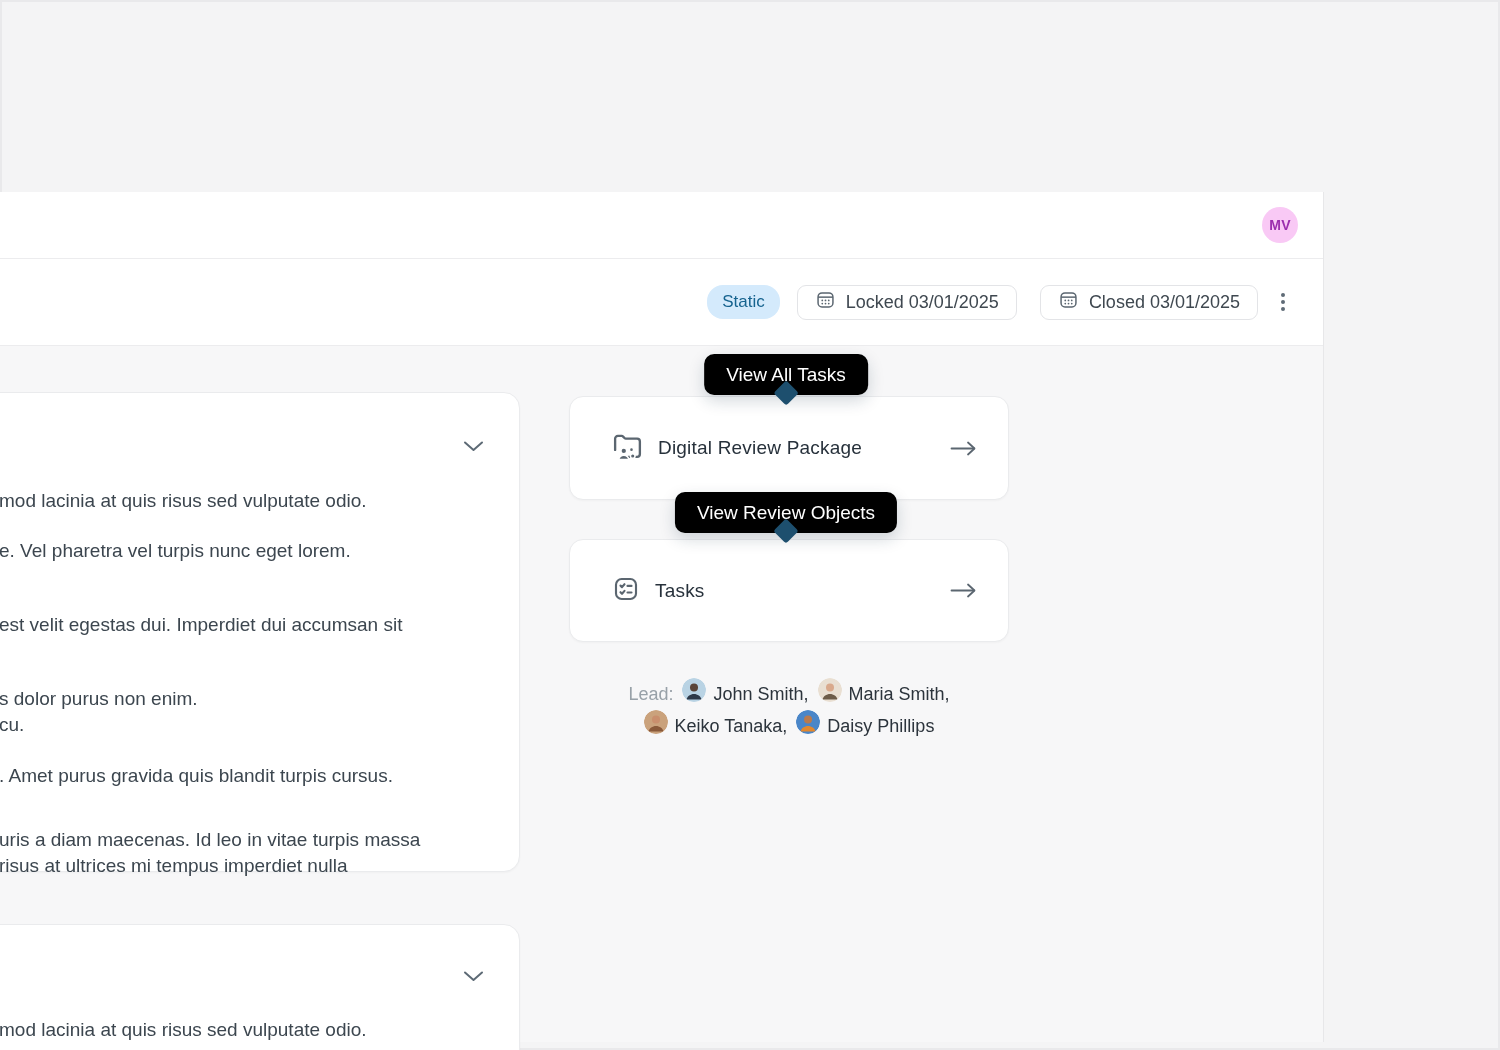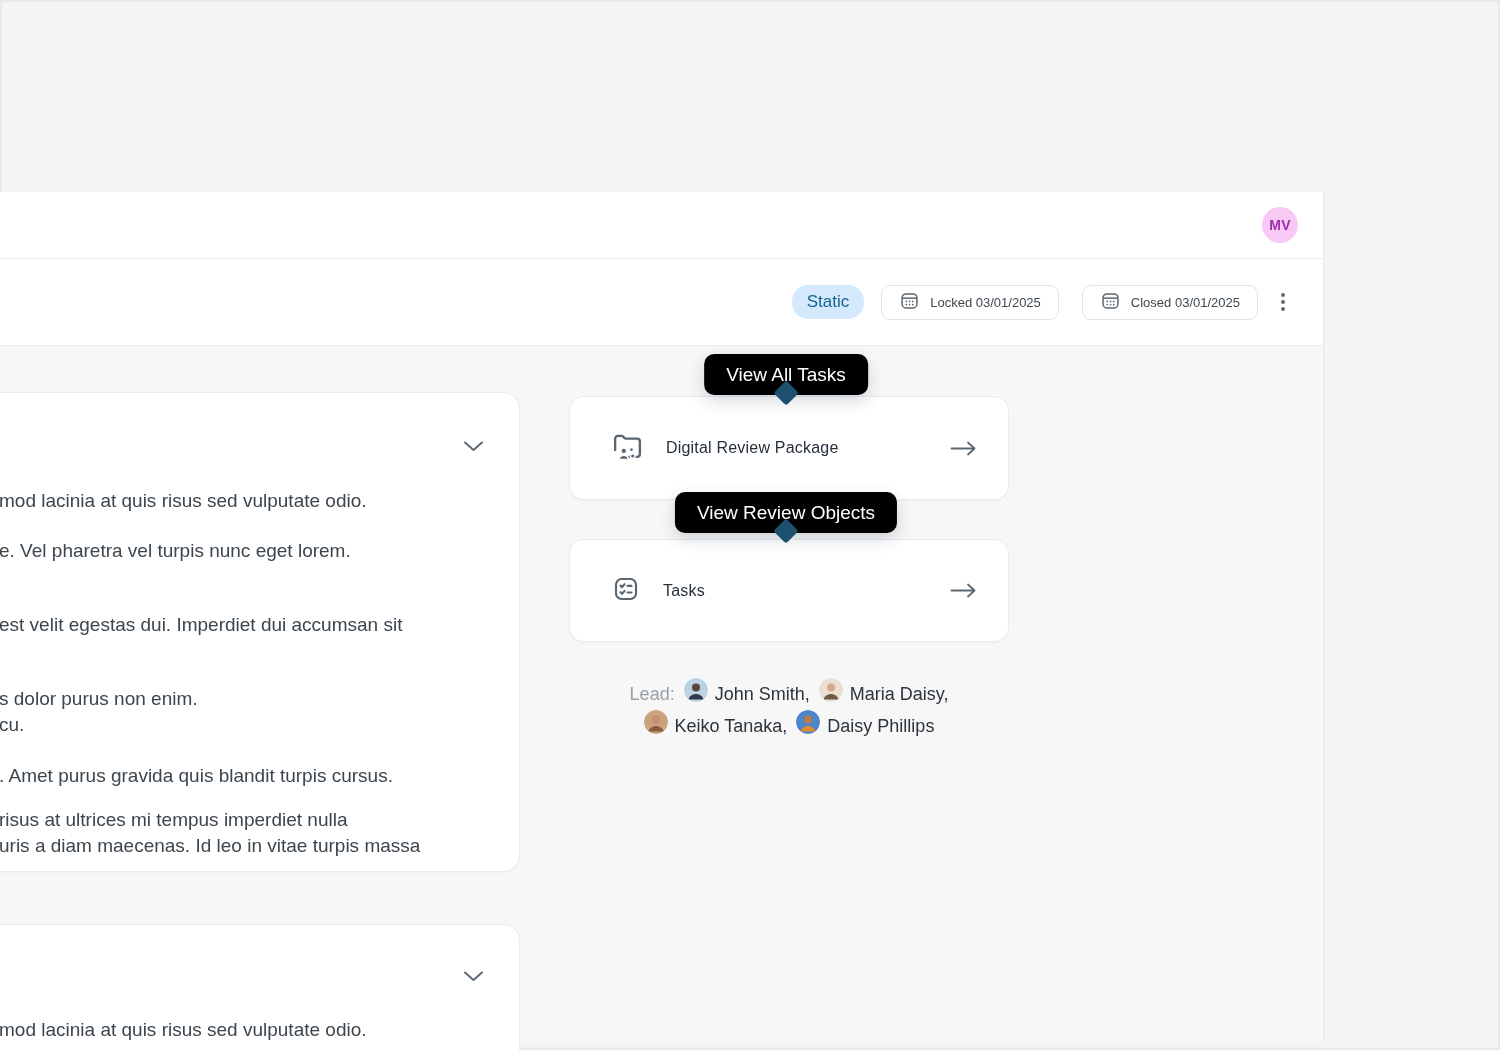--- a/index.html
+++ b/index.html
@@ -37,21 +37,21 @@
   }
   .badge-static {
     background:#d4eafc; color:#16638f;
     font-size:17px; padding:7px 15px; border-radius:16px;
     margin-right:17px;
   }
   .date-btn {
     display:flex; align-items:center; gap:10px;
     height:35px; padding:0 17px;
     background:#ffffff; border:1px solid #e3e4e7; border-radius:9px;
-    font-size:13px; color:#3f4850; cursor:pointer;
+    font-size:18px; color:#3f4850; cursor:pointer;
   }
   .date-btn + .date-btn { margin-left:23px; }
   .kebab {
     width:30px; height:35px; margin-left:10px;
     display:flex; flex-direction:column; align-items:center; justify-content:center;
     gap:3px; cursor:pointer; border-radius:6px;
   }
   .kebab i { width:4px; height:4px; border-radius:50%; background:#5f6b76; }
 
   .content { position:relative; flex:1 1 auto; background:#f7f7f8; }
@@ -66,33 +66,33 @@
   .lcard.two { top:578px; height:380px; }
   .lcard .chev { position:absolute; left:802px; top:46px; cursor:pointer; }
   .lcard.two .chev { top:44px; }
   .ltext { margin-left:338px; width:512px; font-size:19px; line-height:26px; color:#3c464f; }
   .lcard.one .ltext { padding-top:95px; }
   .lcard.two .ltext { padding-top:92px; }
   .ltext p { white-space:nowrap; }
   .gap24 { margin-bottom:24px; }
   .gap48 { margin-bottom:48px;margin-top:48px; }
   .gap25 { margin-bottom:25px; }
-  .gap23 { margin-bottom:18px; }
+  .gap23 { margin-bottom:38px; }
 
   
   .rcard {
     position:absolute; left:569px; width:440px;
     background:#ffffff; border:1px solid #eaebed; border-radius:14px;
     box-shadow:0 1px 2px rgba(20,30,40,.03);
     display:flex; align-items:center;
     padding:0 30px 0 41px; cursor:pointer;
   }
   .rcard.package { top:50px; height:104px; }
   .rcard.tasks   { top:193px; height:103px;justify-content:space-between; }
-  .rcard .title { font-size:16px; font-weight:500; color:#27313b; margin-left:22px; letter-spacing:.2px; }
+  .rcard .title { font-size:19px; font-weight:500; color:#27313b; margin-left:14px; letter-spacing:.2px; }
   .rcard .arrow { margin-left:auto; display:flex; }
 
   
   .tooltip {
     position:absolute; transform:translateX(-50%);
     background:#000000; color:#ffffff;
     font-size:19px; line-height:25px; white-space:nowrap;
     padding:8px 22px; border-radius:10px;
     box-shadow:0 6px 16px rgba(16,42,67,.18);
     z-index:10;
@@ -181,22 +181,22 @@
           <path d="M2 2.5 L10.5 10 L19 2.5"></path>
         </svg>
       </span>
       <div class="ltext">
         <p class="gap24">mod lacinia at quis risus sed vulputate odio.</p>
         <p>e. Vel pharetra vel turpis nunc eget lorem.</p>
         <p class="gap48">est velit egestas dui. Imperdiet dui accumsan sit</p>
         <p>s dolor purus non enim.</p>
         <p class="gap25">cu.</p>
         <p class="gap23">. Amet purus gravida quis blandit turpis cursus.</p>
+        <p>uris a diam maecenas. Id leo in vitae turpis massa</p>
         <p>risus at ultrices mi tempus imperdiet nulla</p>
-        <p>uris a diam maecenas. Id leo in vitae turpis massa</p>
       </div>
     </div>
 
     <div class="lcard two">
       <span class="chev">
         <svg width="21" height="13" viewBox="0 0 21 13" fill="none" stroke="#5d6a75" stroke-width="2" stroke-linecap="round" stroke-linejoin="round">
           <path d="M2 2.5 L10.5 10 L19 2.5"></path>
         </svg>
       </span>
       <div class="ltext">
@@ -263,21 +263,21 @@
       </span>
 
       <span class="person">
         <span>
           <svg width="24" height="24" viewBox="0 0 24 24">
             <circle cx="12" cy="12" r="12" fill="#e9dfd2"></circle>
             <circle cx="12" cy="9.6" r="4" fill="#d9a98c"></circle>
             <path d="M4.5 21.5c.8-3.4 3.9-5.6 7.5-5.6s6.7 2.2 7.5 5.6z" fill="#6d5c49"></path>
           </svg>
         </span>
-        <span>Maria Daisy,</span>
+        <span>Maria Smith,</span>
       </span>
 
       <span class="person">
         <span>
           <svg width="24" height="24" viewBox="0 0 24 24">
             <circle cx="12" cy="12" r="12" fill="#caa27c"></circle>
             <circle cx="12" cy="9.6" r="4" fill="#c98f6d"></circle>
             <path d="M4.5 21.5c.8-3.4 3.9-5.6 7.5-5.6s6.7 2.2 7.5 5.6z" fill="#8a5a3a"></path>
           </svg>
         </span>

